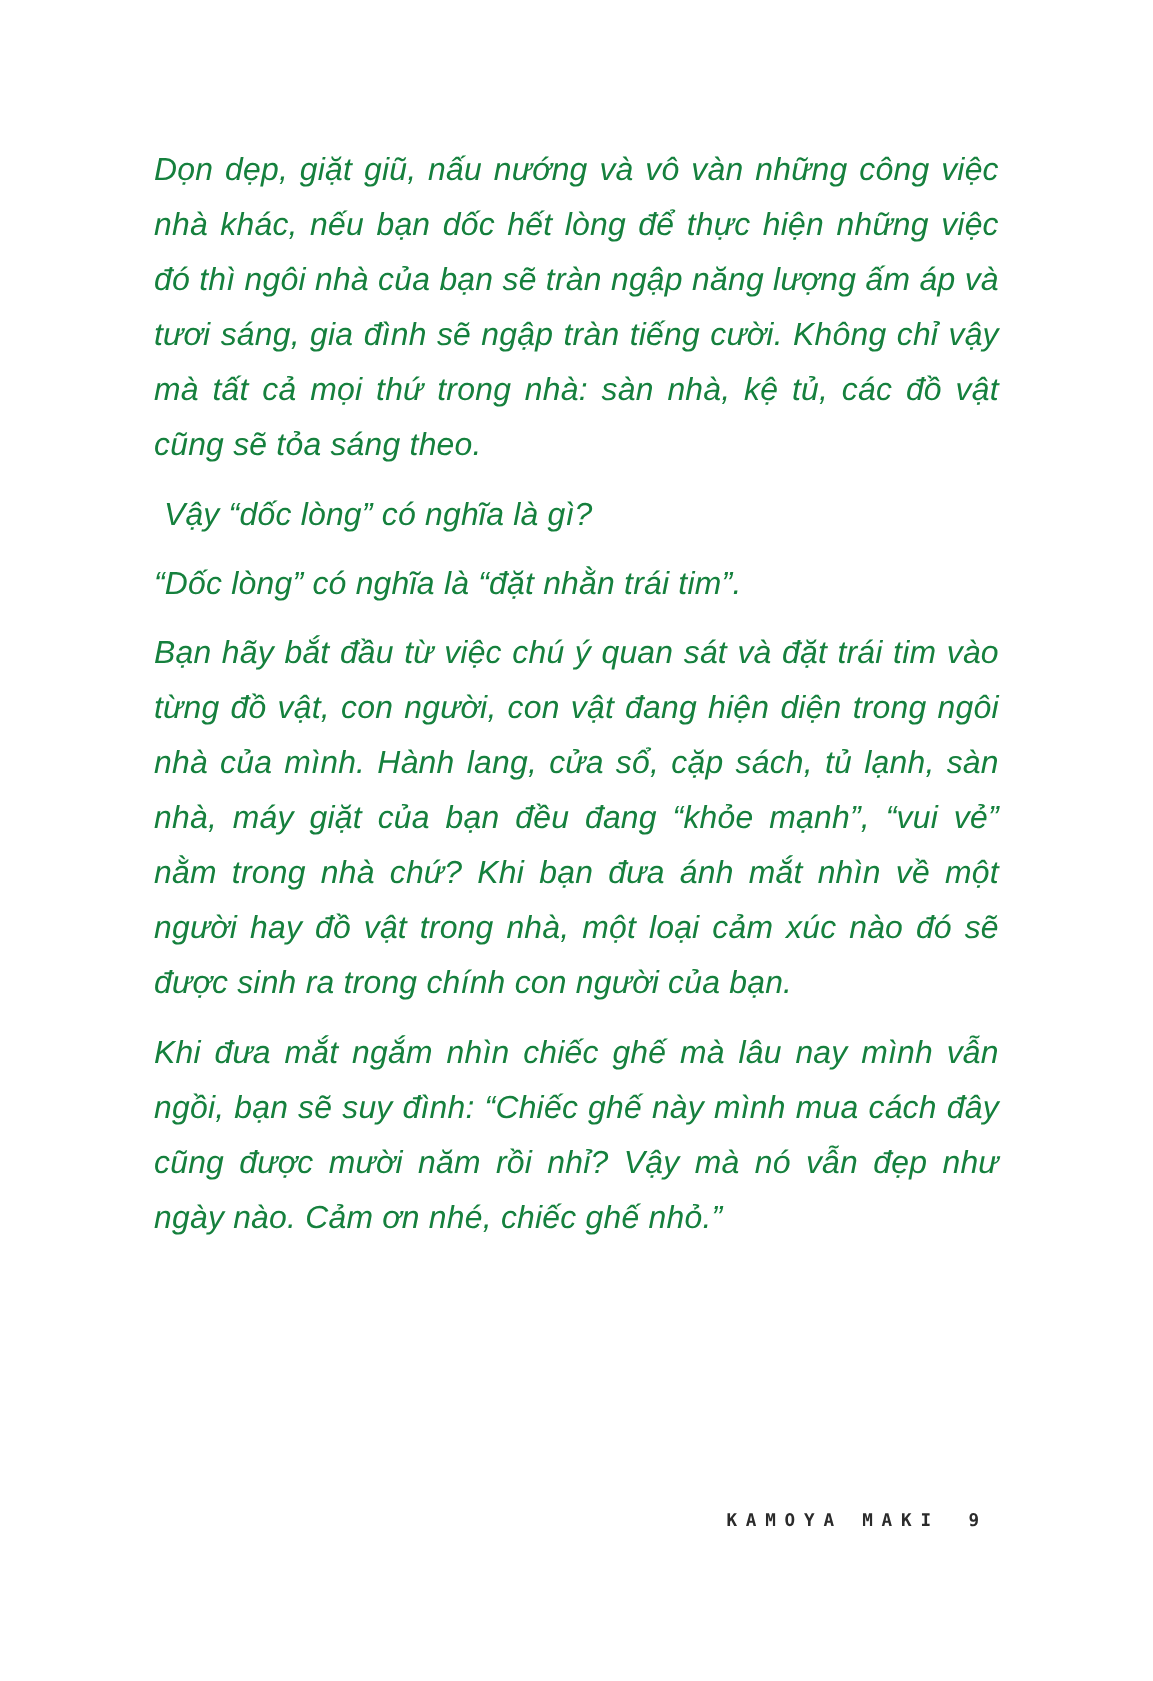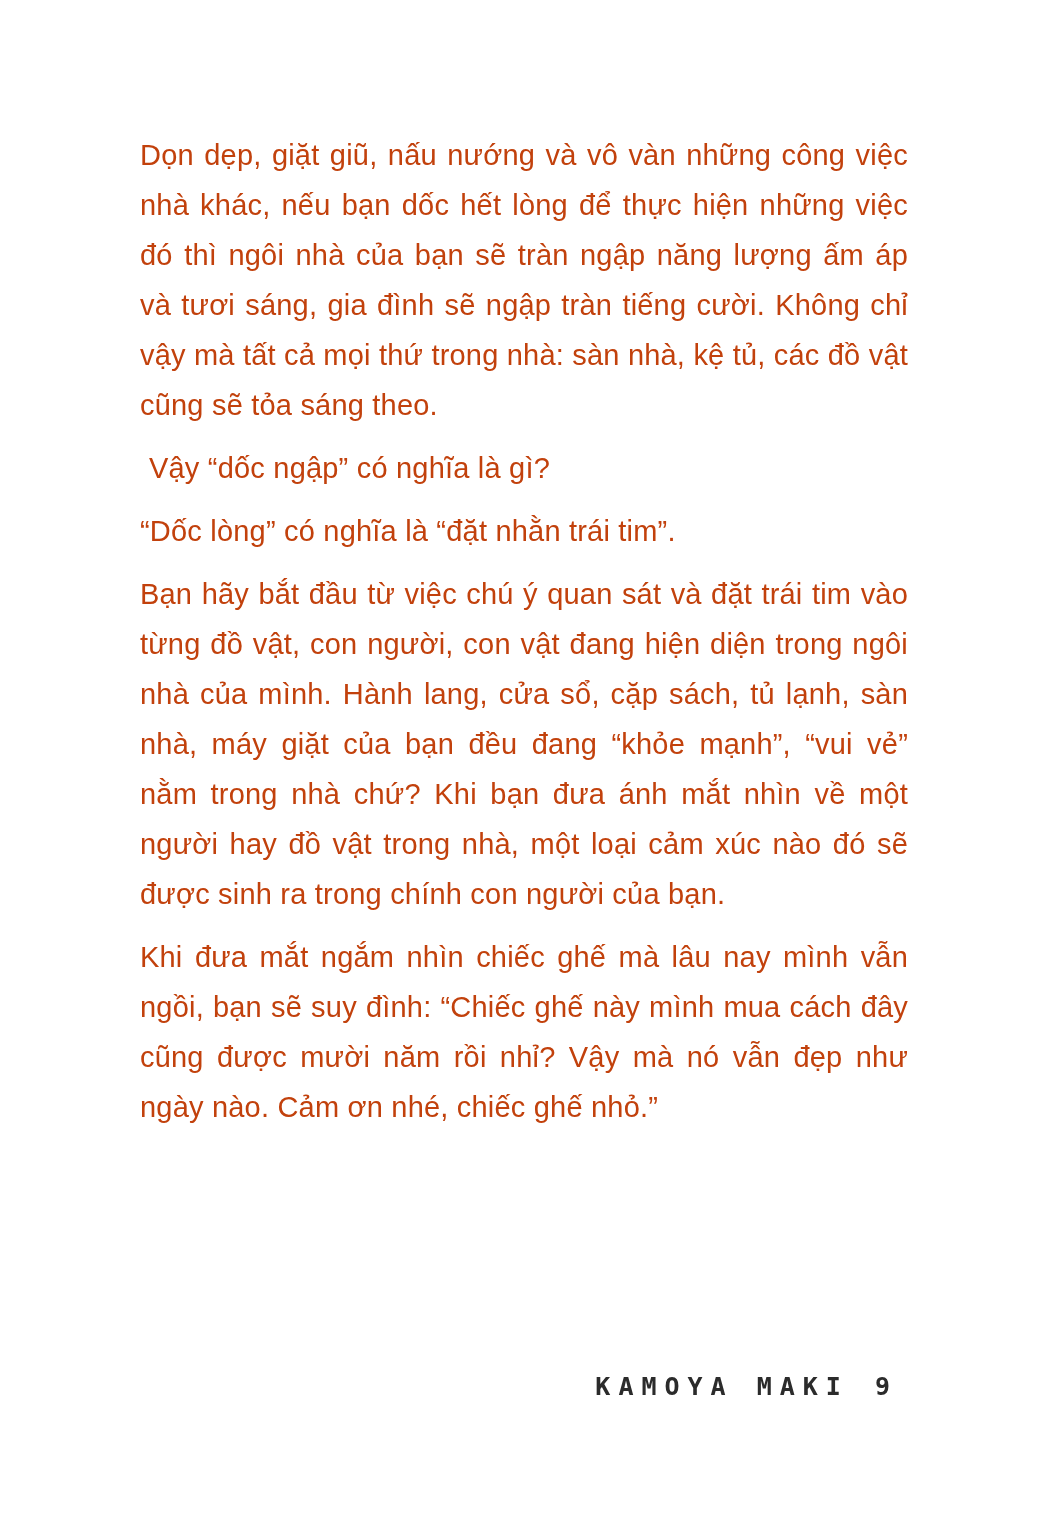--- a/index.html
+++ b/index.html
@@ -16,50 +16,51 @@
   }
   .page-body {
     position: absolute;
     left: 140px;
     top: 130px;
     width: 768px;
   }
   .para {
     font-size: 29px;
     line-height: 50px;
-    color: #c2410c;
+    color: #15803d;
     text-align: justify;
     margin: 0 0 13px 0;
     letter-spacing: 0.2px;
+    font-style: italic;
   }
   .para.indent-sm {
     text-indent: 9px;
   }
   .page-footer {
     position: absolute;
     top: 1372px;
     right: 158px;
     font-family: "DejaVu Sans Mono", monospace;
     font-weight: bold;
-    font-size: 25px;
+    font-size: 16px;
     color: #2b2b2b;
     letter-spacing: 8px;
     white-space: nowrap;
   }
   .page-footer .page-num {
     margin-left: 26px;
     letter-spacing: 0;
   }
 </style>
 </head>
 <body>
 
 <div class="page-body">
   <p class="para">Dọn dẹp, giặt giũ, nấu nướng và vô vàn những công việc nhà khác, nếu bạn dốc hết lòng để thực hiện những việc đó thì ngôi nhà của bạn sẽ tràn ngập năng lượng ấm áp và tươi sáng, gia đình sẽ ngập tràn tiếng cười. Không chỉ vậy mà tất cả mọi thứ trong nhà: sàn nhà, kệ tủ, các đồ vật cũng sẽ tỏa sáng theo.</p>
-  <p class="para indent-sm">Vậy “dốc ngập” có nghĩa là gì?</p>
+  <p class="para indent-sm">Vậy “dốc lòng” có nghĩa là gì?</p>
   <p class="para">“Dốc lòng” có nghĩa là “đặt nhằn trái tim”.</p>
   <p class="para">Bạn hãy bắt đầu từ việc chú ý quan sát và đặt trái tim vào từng đồ vật, con người, con vật đang hiện diện trong ngôi nhà của mình. Hành lang, cửa sổ, cặp sách, tủ lạnh, sàn nhà, máy giặt của bạn đều đang “khỏe mạnh”, “vui vẻ” nằm trong nhà chứ? Khi bạn đưa ánh mắt nhìn về một người hay đồ vật trong nhà, một loại cảm xúc nào đó sẽ được sinh ra trong chính con người của bạn.</p>
   <p class="para">Khi đưa mắt ngắm nhìn chiếc ghế mà lâu nay mình vẫn ngồi, bạn sẽ suy đình: “Chiếc ghế này mình mua cách đây cũng được mười năm rồi nhỉ? Vậy mà nó vẫn đẹp như ngày nào. Cảm ơn nhé, chiếc ghế nhỏ.”</p>
 </div>
 
 <div class="page-footer">
   <span>KAMOYA MAKI</span><span class="page-num">9</span>
 </div>
 
 </body></html>

